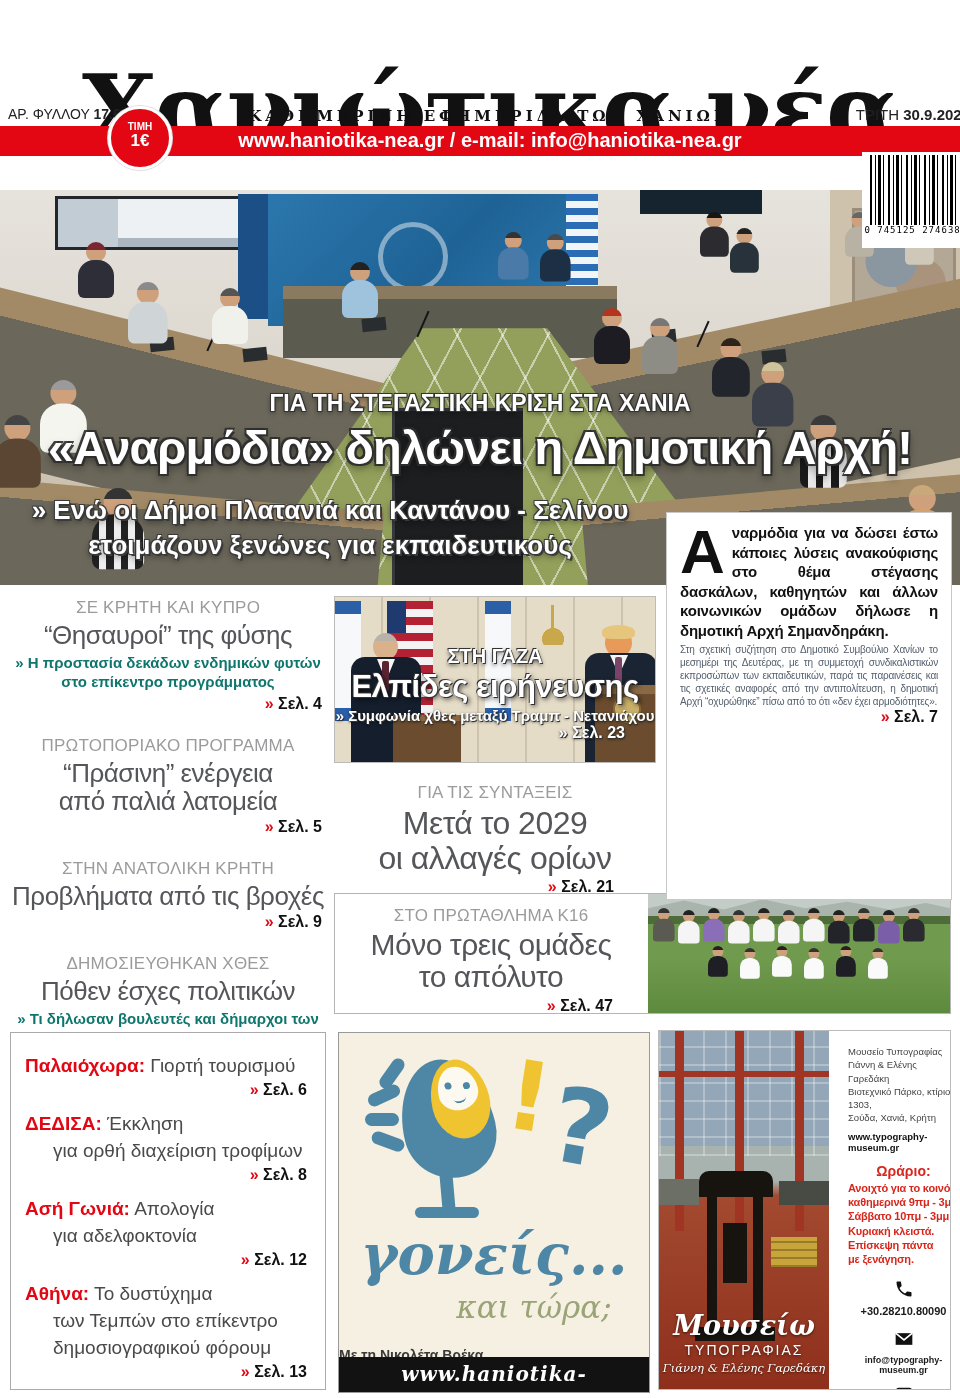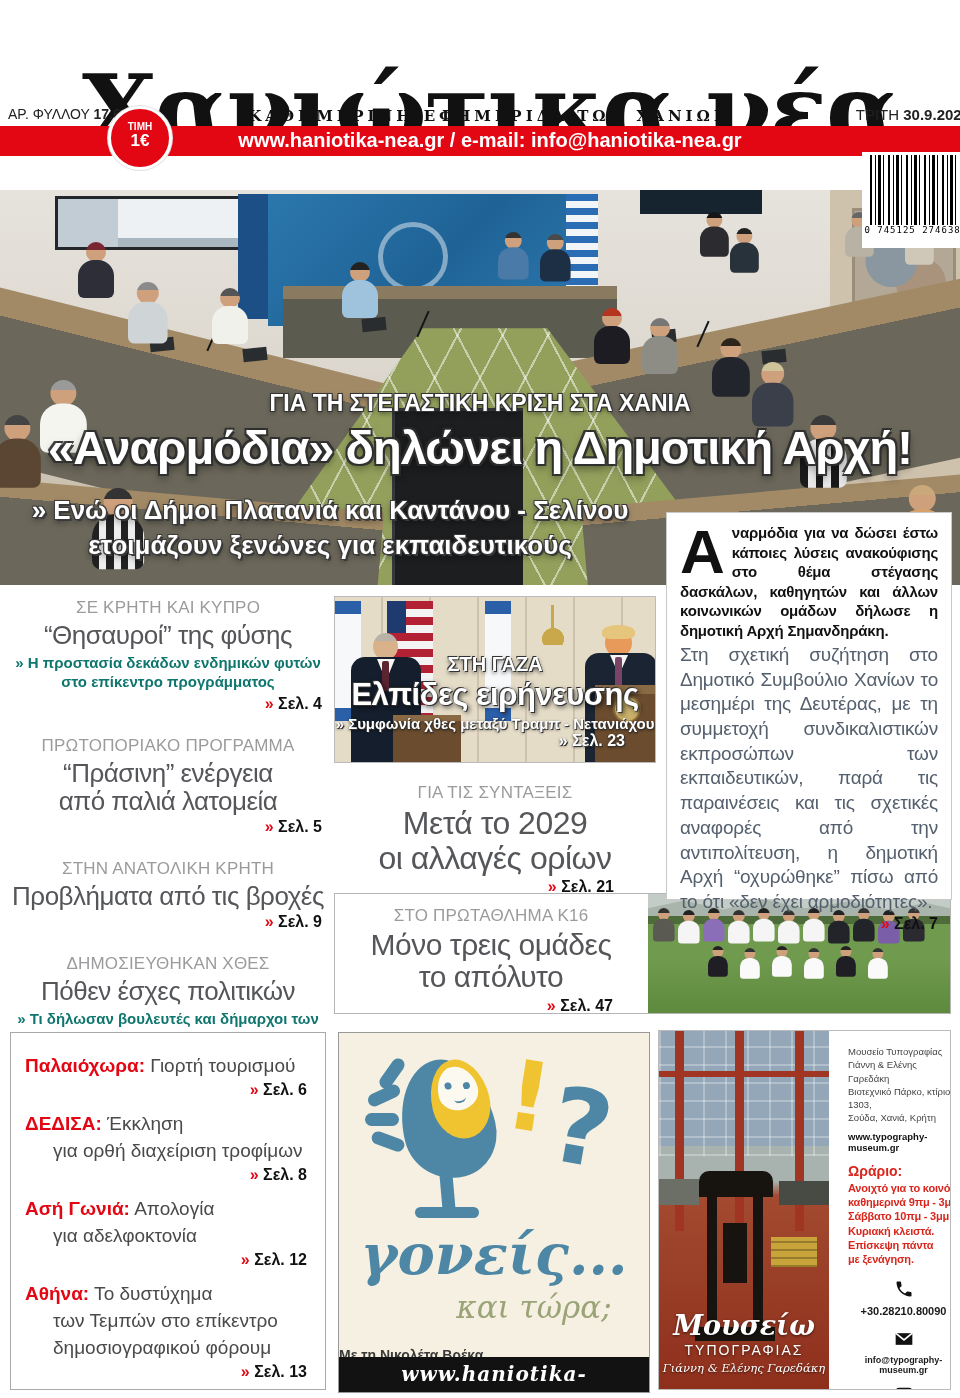--- a/index.html
+++ b/index.html
@@ -77,21 +77,21 @@
     color:#fff;font-weight:700;font-size:47px;letter-spacing:-1px;
     text-shadow:-2px -2px 0 rgba(45,45,45,.9),2px -2px 0 rgba(45,45,45,.9),-2px 2px 0 rgba(45,45,45,.9),2px 2px 0 rgba(45,45,45,.9),0 4px 8px rgba(0,0,0,.55);}
   .lead-sub{position:absolute;top:303px;left:0;width:660px;text-align:center;z-index:6;white-space:pre-line;
     color:#fff;font-weight:700;font-size:26px;line-height:1.35;
     text-shadow:-1px -1px 0 #3a3a3a,1px -1px 0 #3a3a3a,-1px 1px 0 #3a3a3a,2px 2px 0 #3a3a3a,0 3px 6px rgba(0,0,0,.55);}
   
   .article-box{position:absolute;left:666px;top:512px;width:286px;height:388px;z-index:10;
     background:#fff;border:1px solid #c9c9c9;box-sizing:border-box;padding:10px 13px;}
   .dropcap{float:left;font-size:62px;line-height:50px;font-weight:700;color:#111;margin:4px 7px 0 0;}
   .art-intro{font-size:15px;line-height:1.3;font-weight:700;color:#111;text-align:justify;margin:0;letter-spacing:-.2px;}
-  .art-p{font-size:19px;line-height:1.3;color:#55606e;text-align:justify;margin:3px 0 0;letter-spacing:-.2px;}
+  .art-p{font-size:10px;line-height:1.3;color:#55606e;text-align:justify;margin:3px 0 0;letter-spacing:-.2px;}
   .pageref{text-align:right;font-weight:700;font-size:16px;color:#111;}
   .pageref .chev{color:#e30613;}
   
   .kicker{font-size:17px;color:#9b9b9d;text-align:center;letter-spacing:.2px;}
   .t-title{font-size:26px;color:#55565a;text-align:center;line-height:1.08;letter-spacing:-.5px;
     white-space:pre-line;margin-top:3px;}
   .t-sub{font-size:15px;font-weight:700;color:#0f766e;text-align:center;line-height:1.25;
     white-space:pre-line;margin-top:5px;}
   .t-page{margin-top:3px;padding-right:6px;}
   
@@ -110,21 +110,21 @@
   .sconce{position:absolute;left:206px;top:8px;width:24px;height:40px;
     background:radial-gradient(circle at 50% 85%,#c9a84c 0 30%,transparent 31%),
       linear-gradient(90deg,transparent 0 10px,#c9a84c 10px 13px,transparent 13px);}
   .gz-man{position:absolute;}
   .gz-head{position:absolute;border-radius:50%;}
   .gz-body{position:absolute;border-radius:14px 14px 0 0;}
   .gz-shirt{position:absolute;background:#f5f5f2;clip-path:polygon(0 0,100% 0,50% 100%);}
   .gz-tie{position:absolute;width:7px;border-radius:2px;}
   .podium{position:absolute;background:linear-gradient(180deg,#8a6a44 0 12%,#6b4c2e 12%);}
   .seal{position:absolute;width:24px;height:24px;border-radius:50%;background:#c9b06a;border:2px solid #8a6a3a;}
-  .gz-overlay{position:absolute;left:0;right:0;bottom:12px;z-index:6;text-align:center;color:#fff;}
+  .gz-overlay{position:absolute;left:0;right:0;bottom:20px;z-index:6;text-align:center;color:#fff;}
   .gz-kicker{font-size:20px;font-weight:700;text-shadow:1px 1px 0 #333,-1px -1px 0 #333,0 2px 4px rgba(0,0,0,.7);}
   .gz-title{font-size:31px;font-weight:700;letter-spacing:-.5px;margin-top:1px;
     text-shadow:1px 1px 0 #333,-1px -1px 0 #333,2px 2px 5px rgba(0,0,0,.75);}
   .gz-sub{font-size:15px;font-weight:700;margin-top:2px;text-shadow:1px 1px 0 #333,0 1px 3px rgba(0,0,0,.8);}
   .gz-page{font-size:16px;font-weight:700;text-align:right;padding-right:30px;
     text-shadow:1px 1px 0 #333,0 1px 3px rgba(0,0,0,.8);}
   .pensions{margin-top:20px;}
   .pensions .t-title{font-size:32px;}
   .pensions .t-page{padding-right:42px;}
   
@@ -193,21 +193,21 @@
   .m-logo-script{font-family:"DejaVu Serif",serif;font-style:italic;font-weight:700;font-size:27px;
     text-shadow:0 1px 3px rgba(0,0,0,.6);}
   .m-logo-caps{font-family:Liberation Sans, sans-serif;font-size:14px;letter-spacing:2px;margin-top:1px;
     text-shadow:0 1px 3px rgba(0,0,0,.6);}
   .m-logo-names{font-family:"DejaVu Serif",serif;font-style:italic;font-size:11.5px;margin-top:3px;
     text-shadow:0 1px 2px rgba(0,0,0,.6);}
   .m-info{position:absolute;left:184px;top:0;width:121px;height:358px;background:#fff;
     text-align:center;padding:14px 5px 0;box-sizing:border-box;}
   .m-address{font-size:9.5px;color:#444;line-height:1.4;white-space:pre-line;text-align:left;}
   .m-web{font-size:9.5px;font-weight:700;color:#111;margin-top:6px;text-align:left;}
-  .m-hours-label{font-size:14px;font-weight:700;color:#d9261c;margin-top:10px;text-align:left;}
+  .m-hours-label{font-size:14px;font-weight:700;color:#d9261c;margin-top:10px;text-align:center;}
   .m-hours{font-size:11px;font-weight:700;color:#d9261c;line-height:1.3;white-space:pre-line;
     text-align:left;letter-spacing:-.2px;margin-top:2px;}
   .m-icon{margin-top:12px;}
   .m-icon svg{width:20px;height:20px;}
   .m-phone{font-size:11px;font-weight:700;margin-top:2px;}
   .m-email{font-size:9px;font-weight:700;margin-top:2px;}
 </style>
 </head>
 <body>
 

